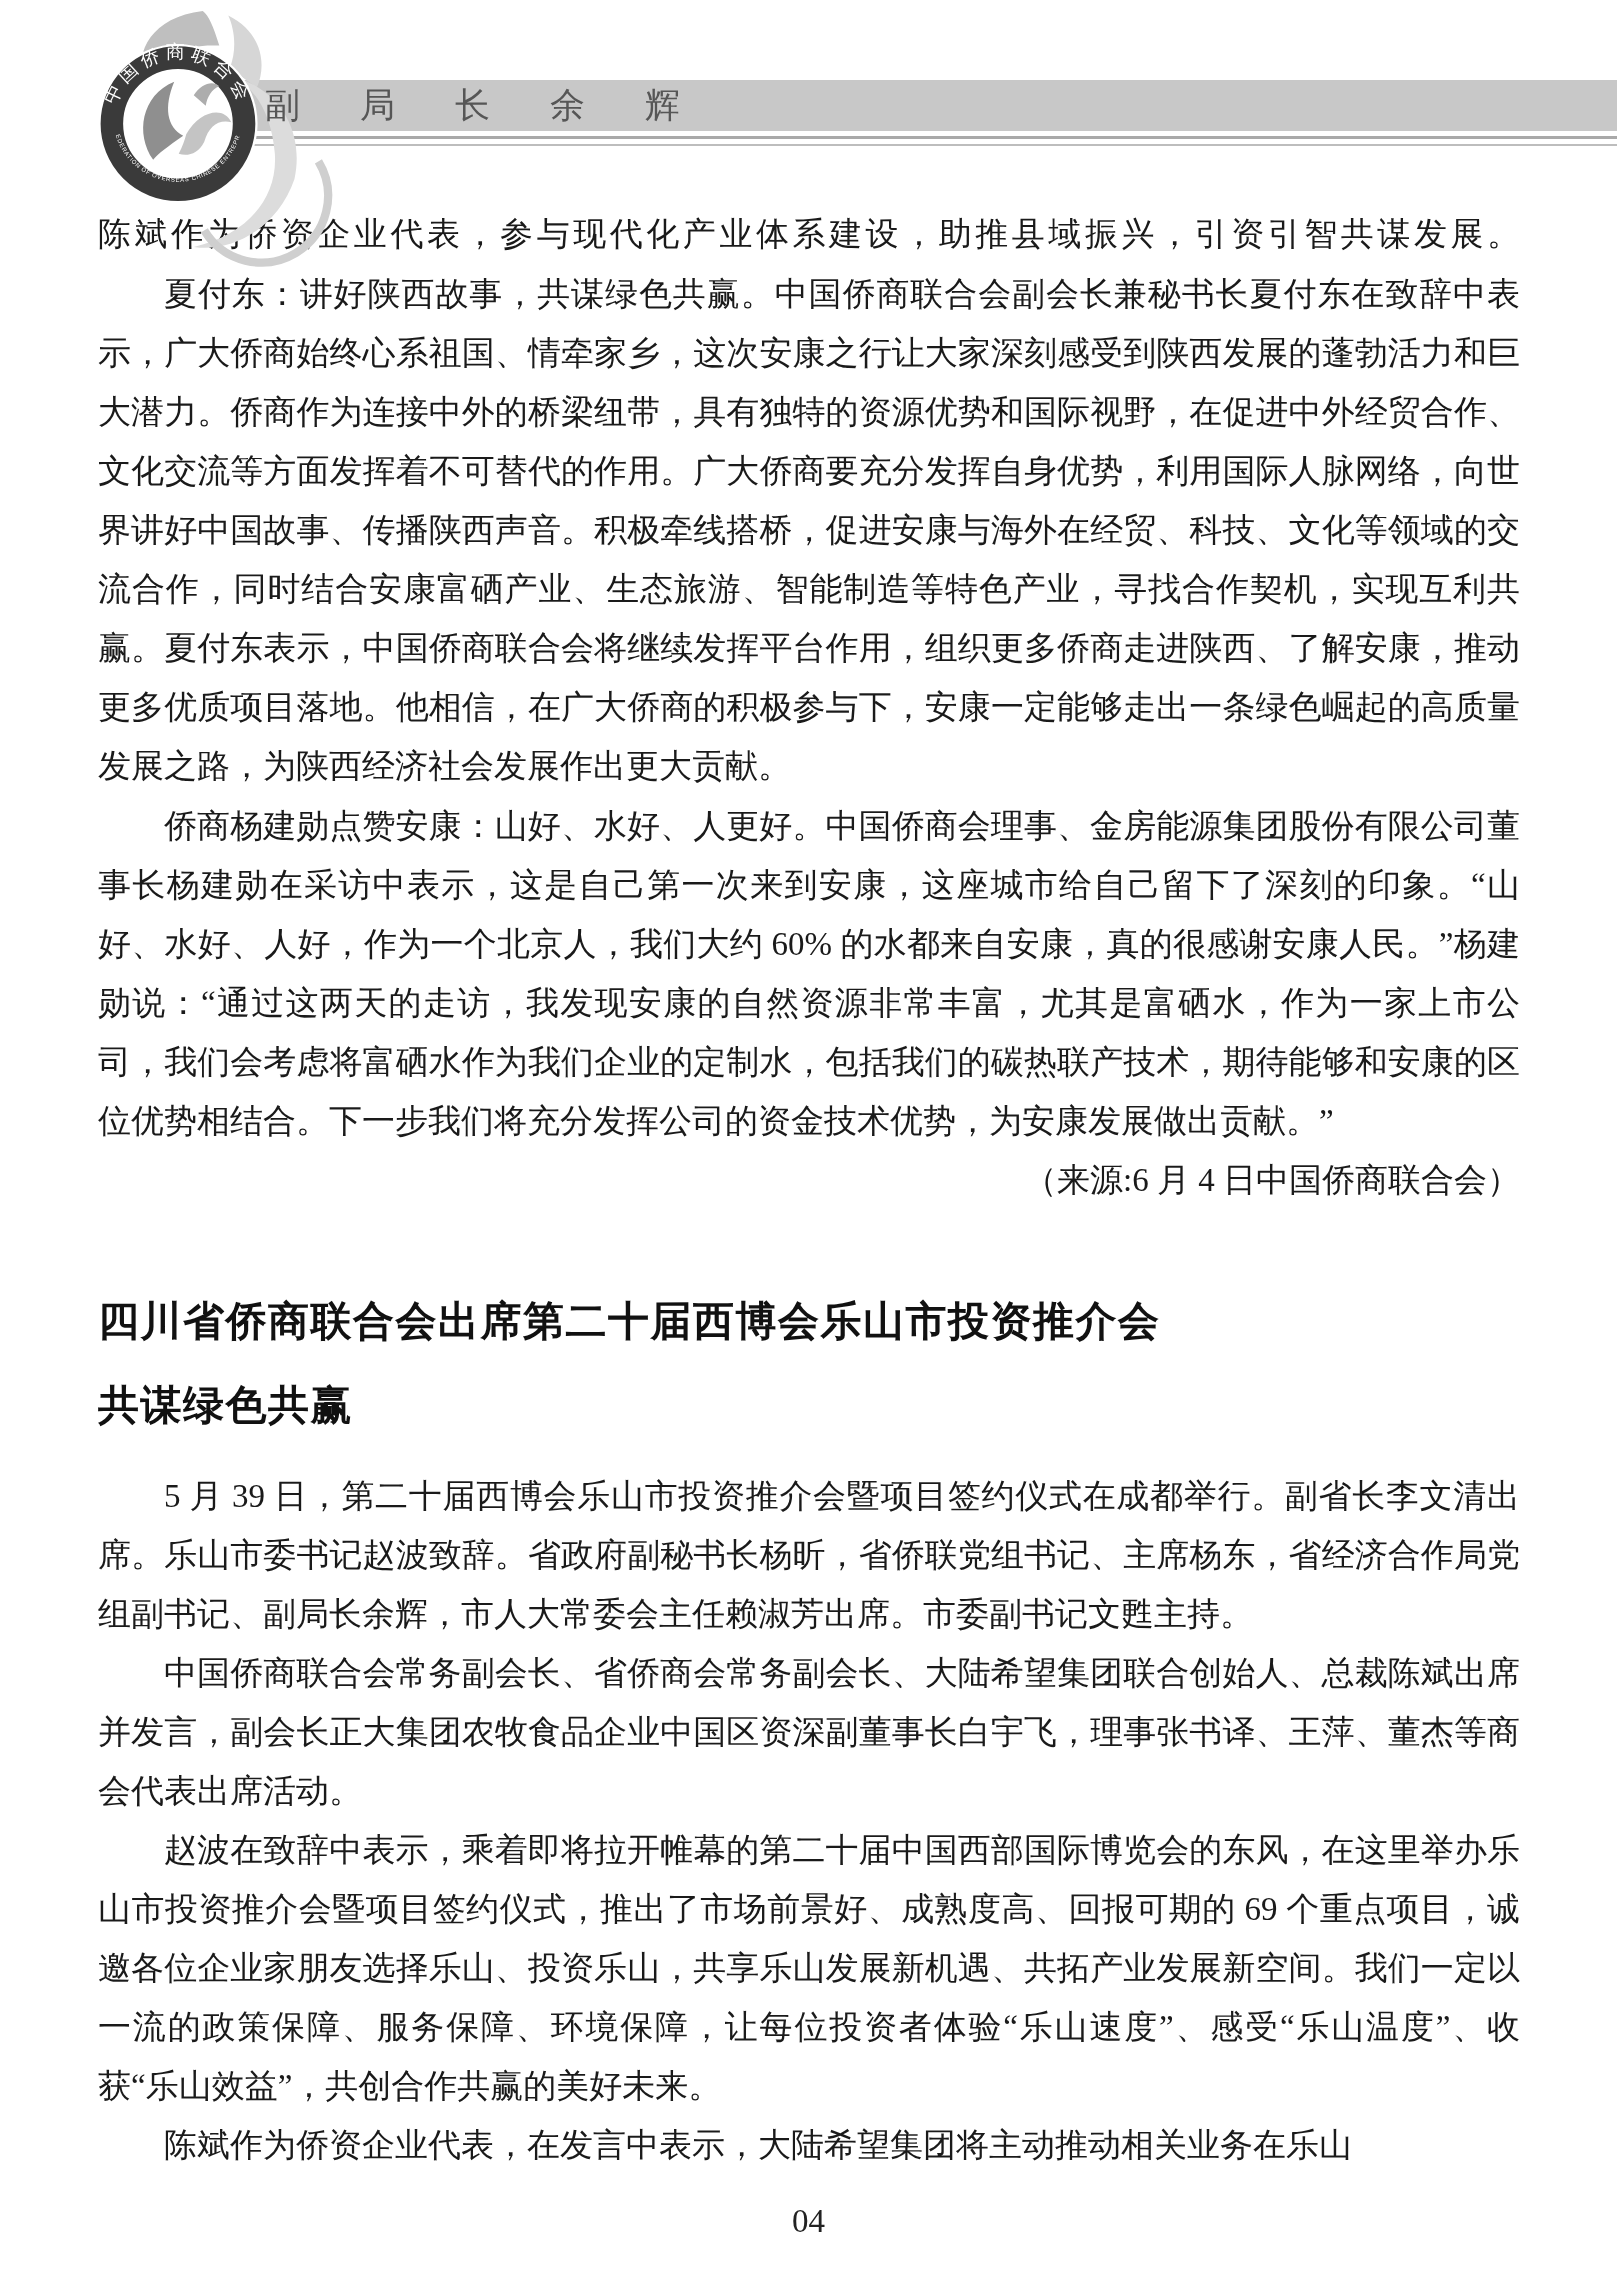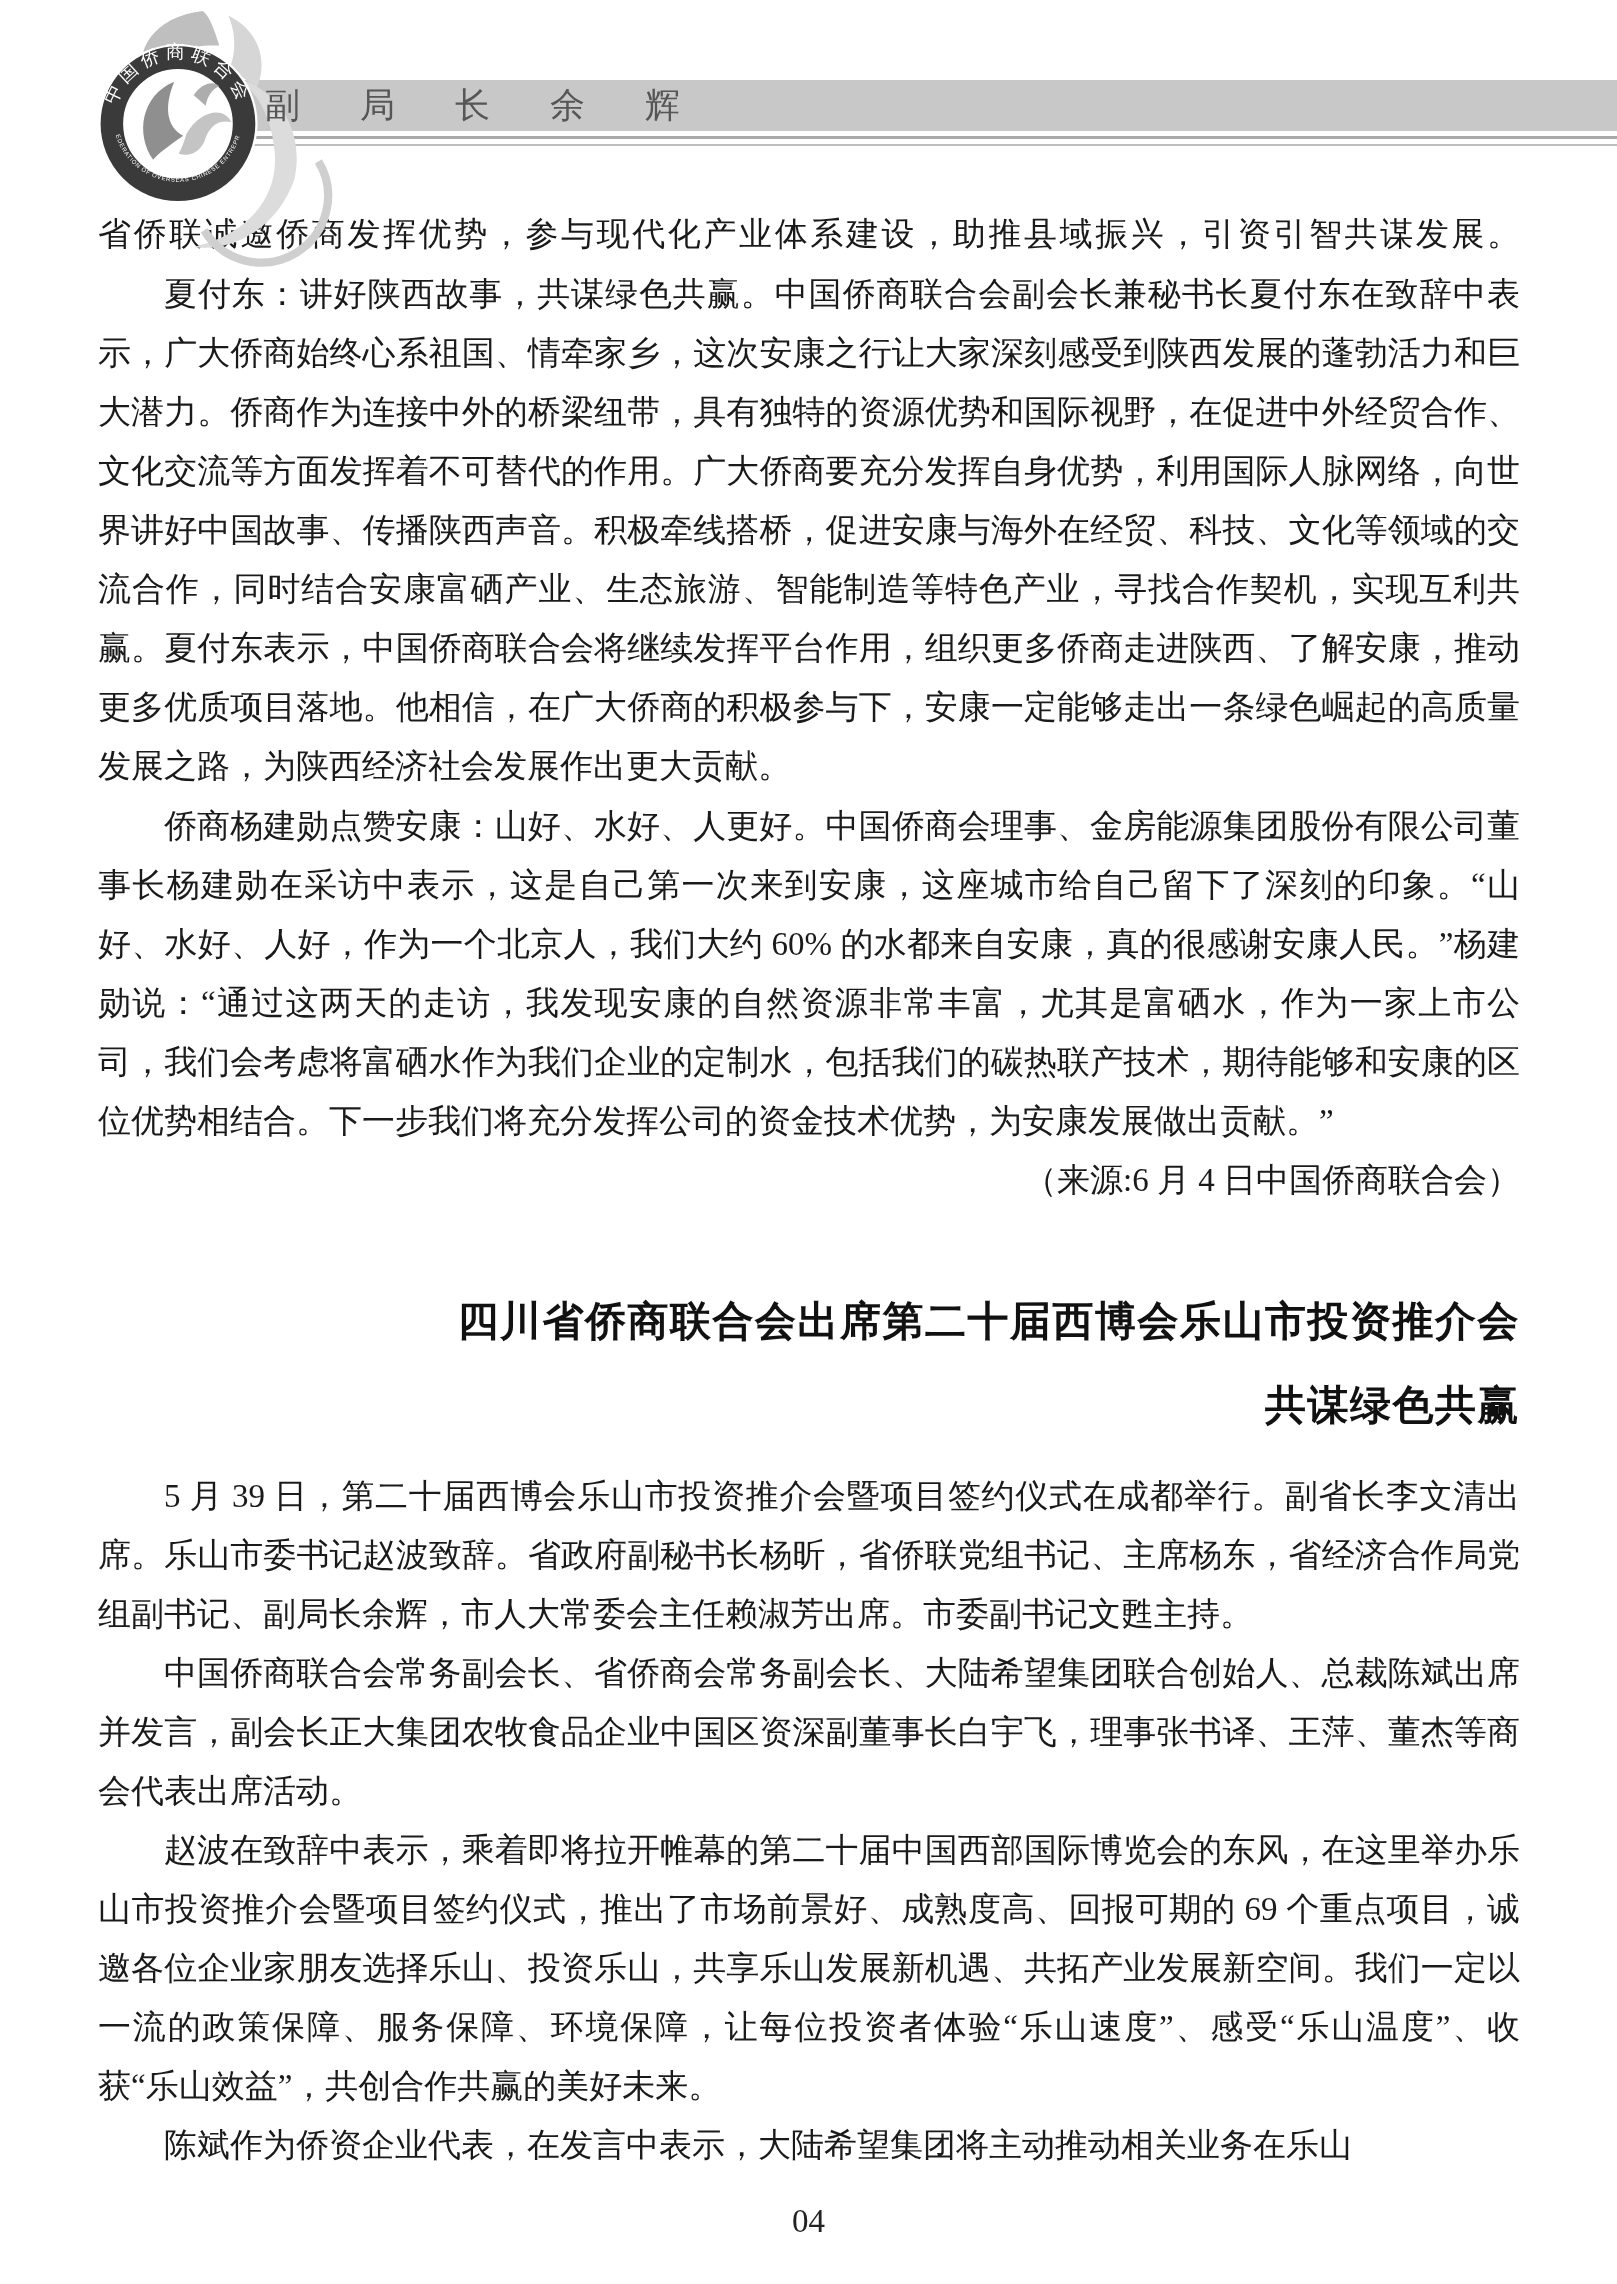--- a/index.html
+++ b/index.html
@@ -76,21 +76,21 @@
   }
   .source {
     float: right;
     text-indent: 0;
   }
 
   .article2-title {
     margin-top: 69px;
     margin-bottom: 19.6px;
     text-indent: 0;
-    text-align: right;
+    text-align: left;
     font-family: Liberation Serif, serif;
     font-weight: 700;
     font-size: 41px;
     line-height: 84px;
     color: #111111;
     letter-spacing: 1.5px;
   }
 
   
   .page-number {
@@ -136,21 +136,21 @@
     <text font-family="Liberation Serif, serif" font-size="25" fill="#ffffff" letter-spacing="7">
       <textPath href="#arcTop" startOffset="50%" text-anchor="middle">中国侨商联合会</textPath>
     </text>
     <text font-family="Liberation Sans, sans-serif" font-size="8" fill="#ffffff" letter-spacing="1">
       <textPath href="#arcBottom" startOffset="50%" text-anchor="middle">CHINA FEDERATION OF OVERSEAS CHINESE ENTREPRENEURS</textPath>
     </text>
   </svg>
 
   <div class="content">
 
-    <p class="continuation">省侨联诚邀侨商发挥优势，参与现代化产业体系建设，助推县域振兴，引资引智共谋发展。</p>
+    <p class="continuation">陈斌作为侨资企业代表，参与现代化产业体系建设，助推县域振兴，引资引智共谋发展。</p>
 
     <p class="para"><b class="lead">夏付东：讲好陕西故事，共谋绿色共赢。</b><span>中国侨商联合会副会长兼秘书长夏付东在致辞中表示，广大侨商始终心系祖国、情牵家乡，这次安康之行让大家深刻感受到陕西发展的蓬勃活力和巨大潜力。侨商作为连接中外的桥梁纽带，具有独特的资源优势和国际视野，在促进中外经贸合作、文化交流等方面发挥着不可替代的作用。广大侨商要充分发挥自身优势，利用国际人脉网络，向世界讲好中国故事、传播陕西声音。积极牵线搭桥，促进安康与海外在经贸、科技、文化等领域的交流合作，同时结合安康富硒产业、生态旅游、智能制造等特色产业，寻找合作契机，实现互利共赢。夏付东表示，中国侨商联合会将继续发挥平台作用，组织更多侨商走进陕西、了解安康，推动更多优质项目落地。他相信，在广大侨商的积极参与下，安康一定能够走出一条绿色崛起的高质量发展之路，为陕西经济社会发展作出更大贡献。</span></p>
 
     <p class="para"><b class="lead">侨商杨建勋点赞安康：山好、水好、人更好。</b><span>中国侨商会理事、金房能源集团股份有限公司董事长杨建勋在采访中表示，这是自己第一次来到安康，这座城市给自己留下了深刻的印象。“山好、水好、人好，作为一个北京人，我们大约 60% 的水都来自安康，真的很感谢安康人民。”杨建勋说：“通过这两天的走访，我发现安康的自然资源非常丰富，尤其是富硒水，作为一家上市公司，我们会考虑将富硒水作为我们企业的定制水，包括我们的碳热联产技术，期待能够和安康的区位优势相结合。下一步我们将充分发挥公司的资金技术优势，为安康发展做出贡献。”</span><span class="source">（来源:6 月 4 日中国侨商联合会）</span></p>
 
     <div class="article2-title">
       <div>四川省侨商联合会出席第二十届西博会乐山市投资推介会</div>
       <div>共谋绿色共赢</div>
     </div>
 

